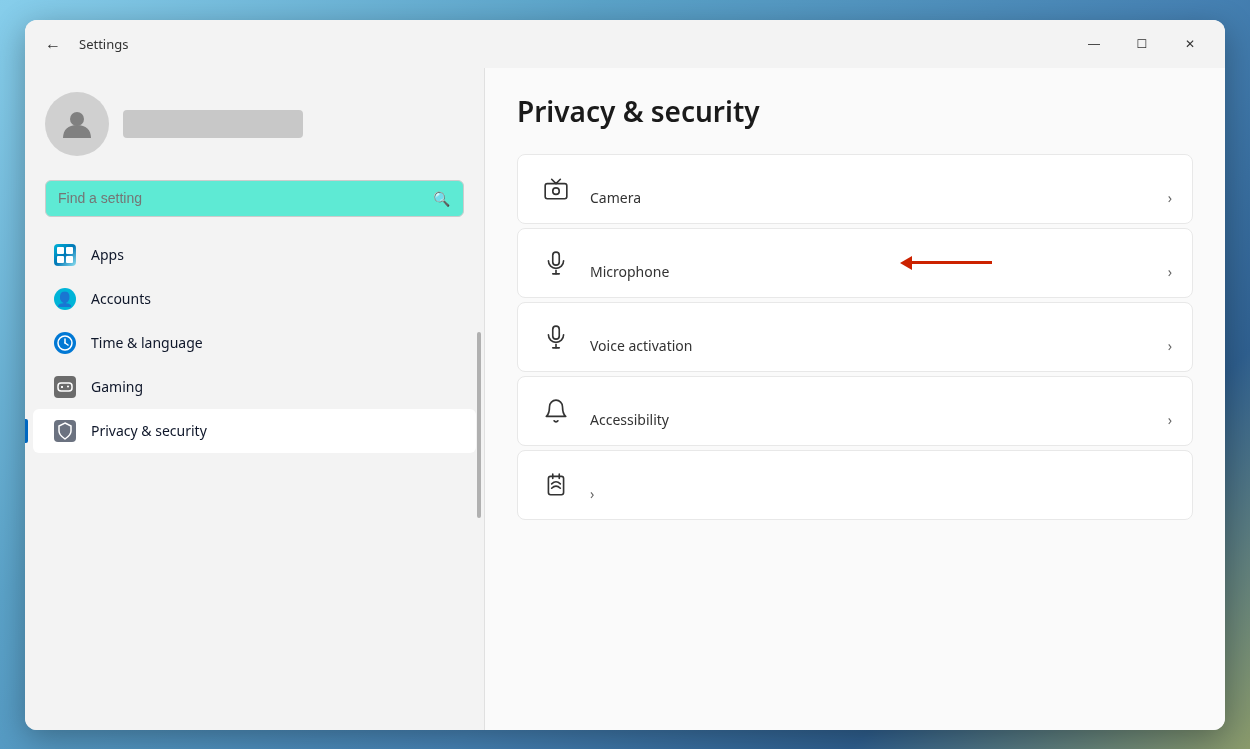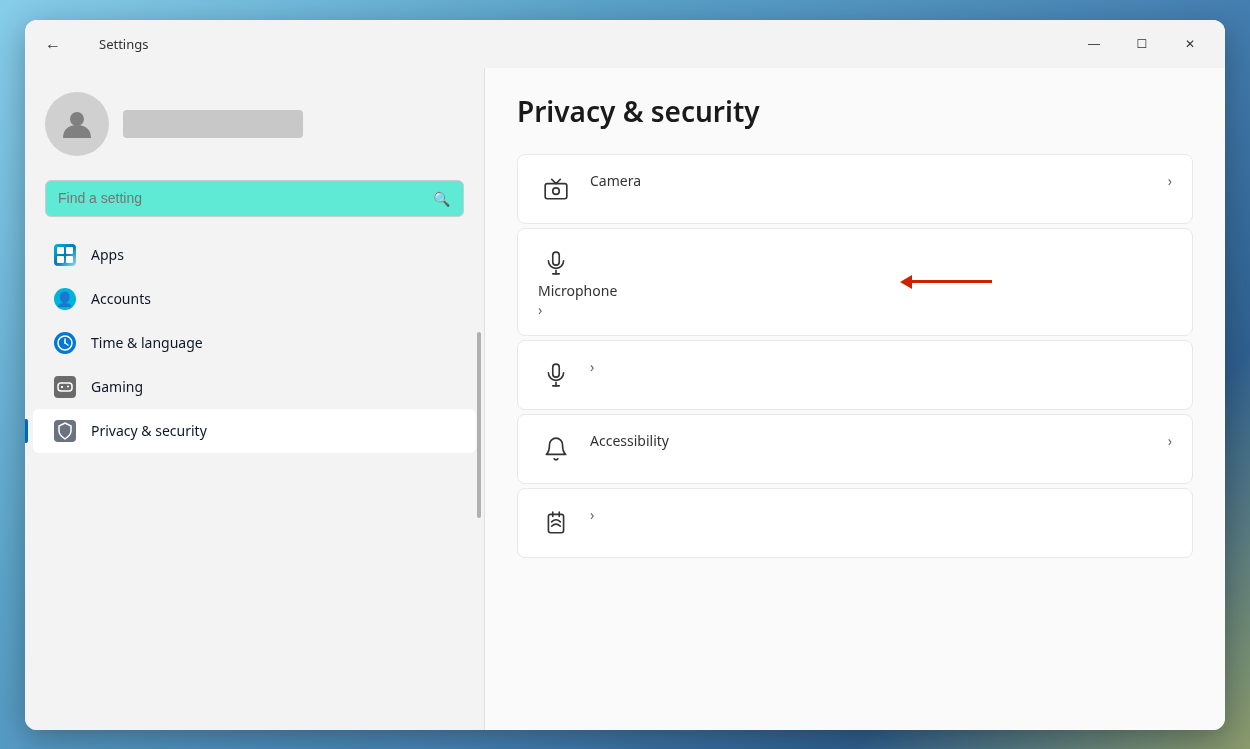--- a/index.html
+++ b/index.html
@@ -54,21 +54,20 @@
       justify-content: center;
       border-radius: 4px;
       font-size: 16px;
       color: #333;
     }
 
     .titlebar-title {
       font-size: 13px;
       font-weight: 400;
       color: #333;
-      margin-left: 20px;
     }
 
     .titlebar-controls {
       display: flex;
       gap: 2px;
     }
 
     .titlebar-btn {
       width: 46px;
       height: 32px;
@@ -301,21 +300,21 @@
       font-weight: 600;
       color: #1a1a1a;
       margin-bottom: 24px;
     }
 
     
     .setting-item {
       background: white;
       border-radius: 8px;
       display: flex;
-      align-items: flex-start;
+      align-items: flex-end;
       padding: 16px 20px;
       margin-bottom: 4px;
       cursor: pointer;
       border: 1px solid #e8e8e8;
     }
 
     .setting-icon-wrap {
       width: 36px;
       height: 36px;
       display: flex;
@@ -338,21 +337,20 @@
     }
 
     .setting-chevron {
       color: #666;
       font-size: 14px;
     }
 
     
     .mic-row {
       position: relative;
-      flex-direction: column;
     }
 
     .red-arrow {
       position: absolute;
       right: 200px;
       top: 50%;
       transform: translateY(-50%);
       display: flex;
       align-items: center;
       gap: 0;
@@ -537,20 +535,21 @@
 
       <div class="setting-item">
         <div class="setting-icon-wrap">
           <svg class="setting-icon-svg" viewBox="0 0 24 24" fill="none" stroke="currentColor" stroke-width="1.5" stroke-linecap="round" stroke-linejoin="round">
             <rect x="9" y="2" width="6" height="12" rx="3"></rect>
             <path d="M5 10 A7 7 0 0 0 19 10"></path>
             <line x1="12" y1="19" x2="12" y2="22"></line>
             <line x1="9" y1="22" x2="15" y2="22"></line>
           </svg>
         </div>
+        <span class="setting-label">Voice activation</span>
         <span class="setting-chevron">›</span>
       </div>
 
       <div class="setting-item">
         <div class="setting-icon-wrap">
           <svg class="setting-icon-svg" viewBox="0 0 24 24" fill="none" stroke="currentColor" stroke-width="1.5" stroke-linecap="round" stroke-linejoin="round">
             <path d="M18 8 A6 6 0 0 0 6 8 c0 7-3 9-3 9h18s-3-2-3-9"></path>
             <path d="M13.73 21 a2 2 0 0 1-3.46 0"></path>
           </svg>
         </div>

